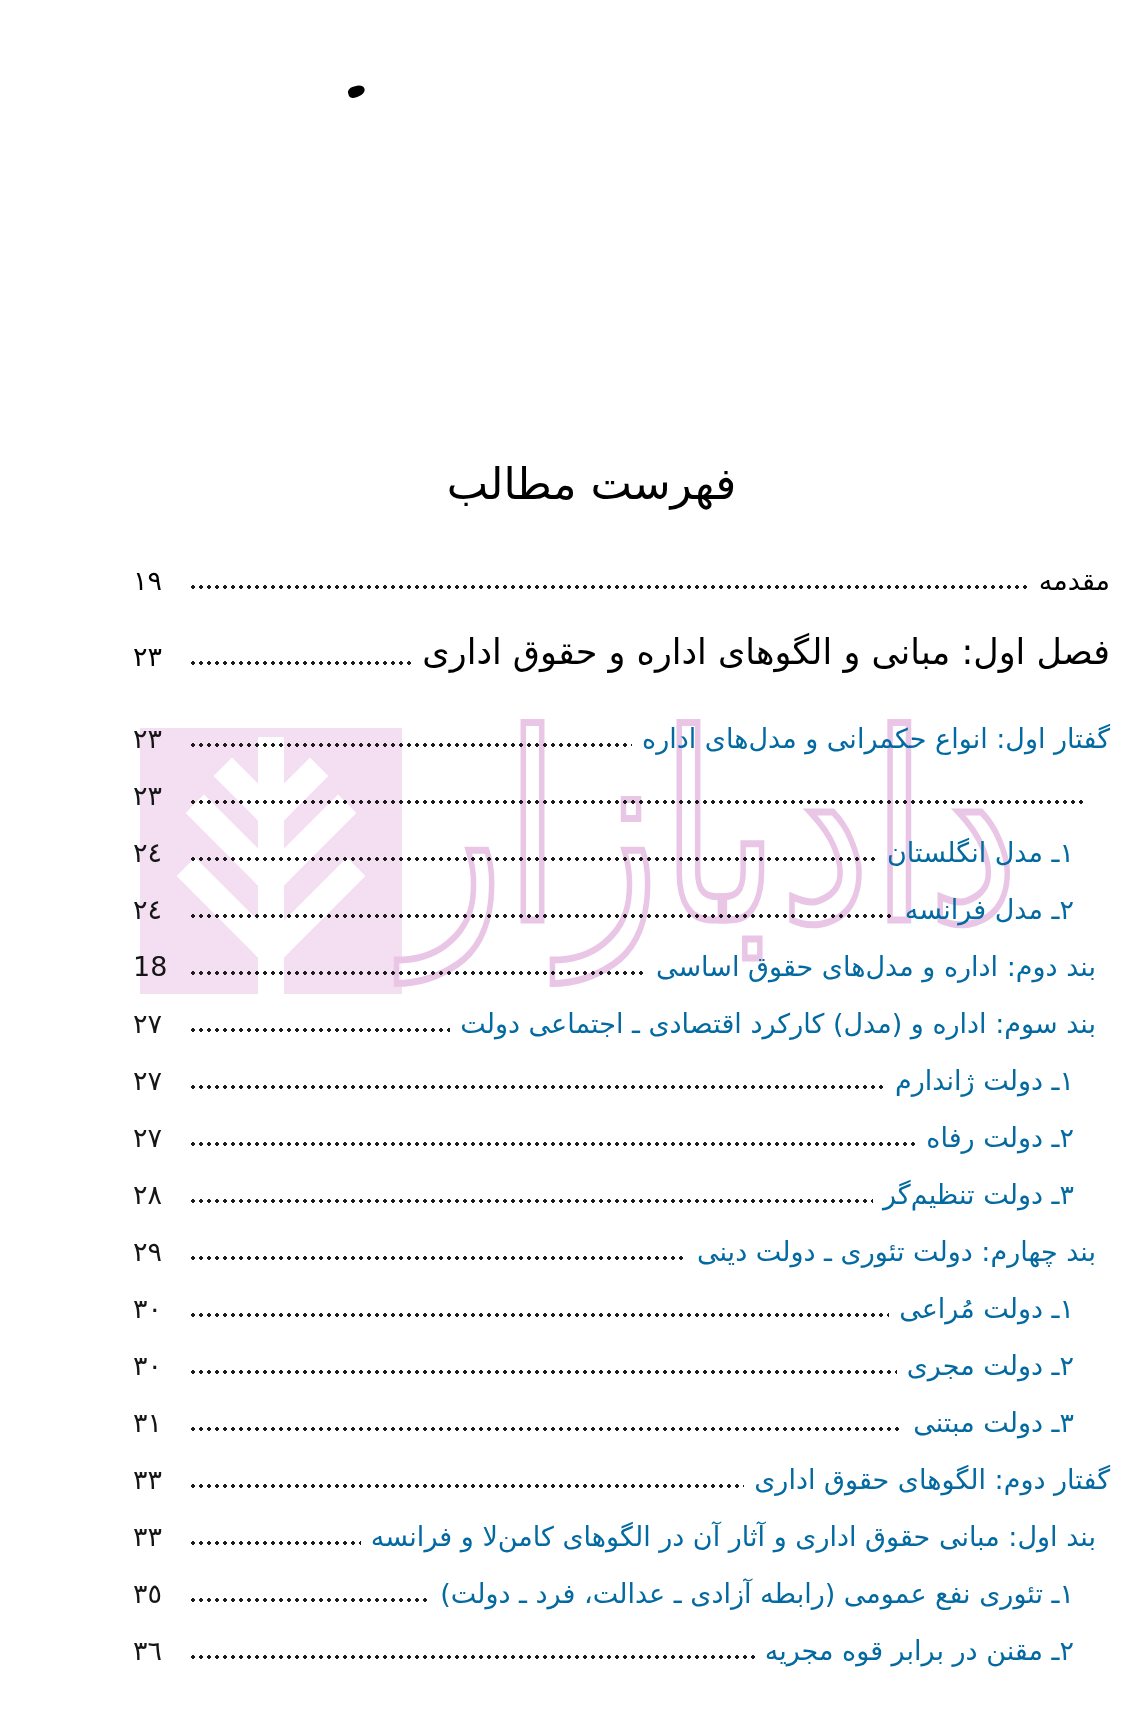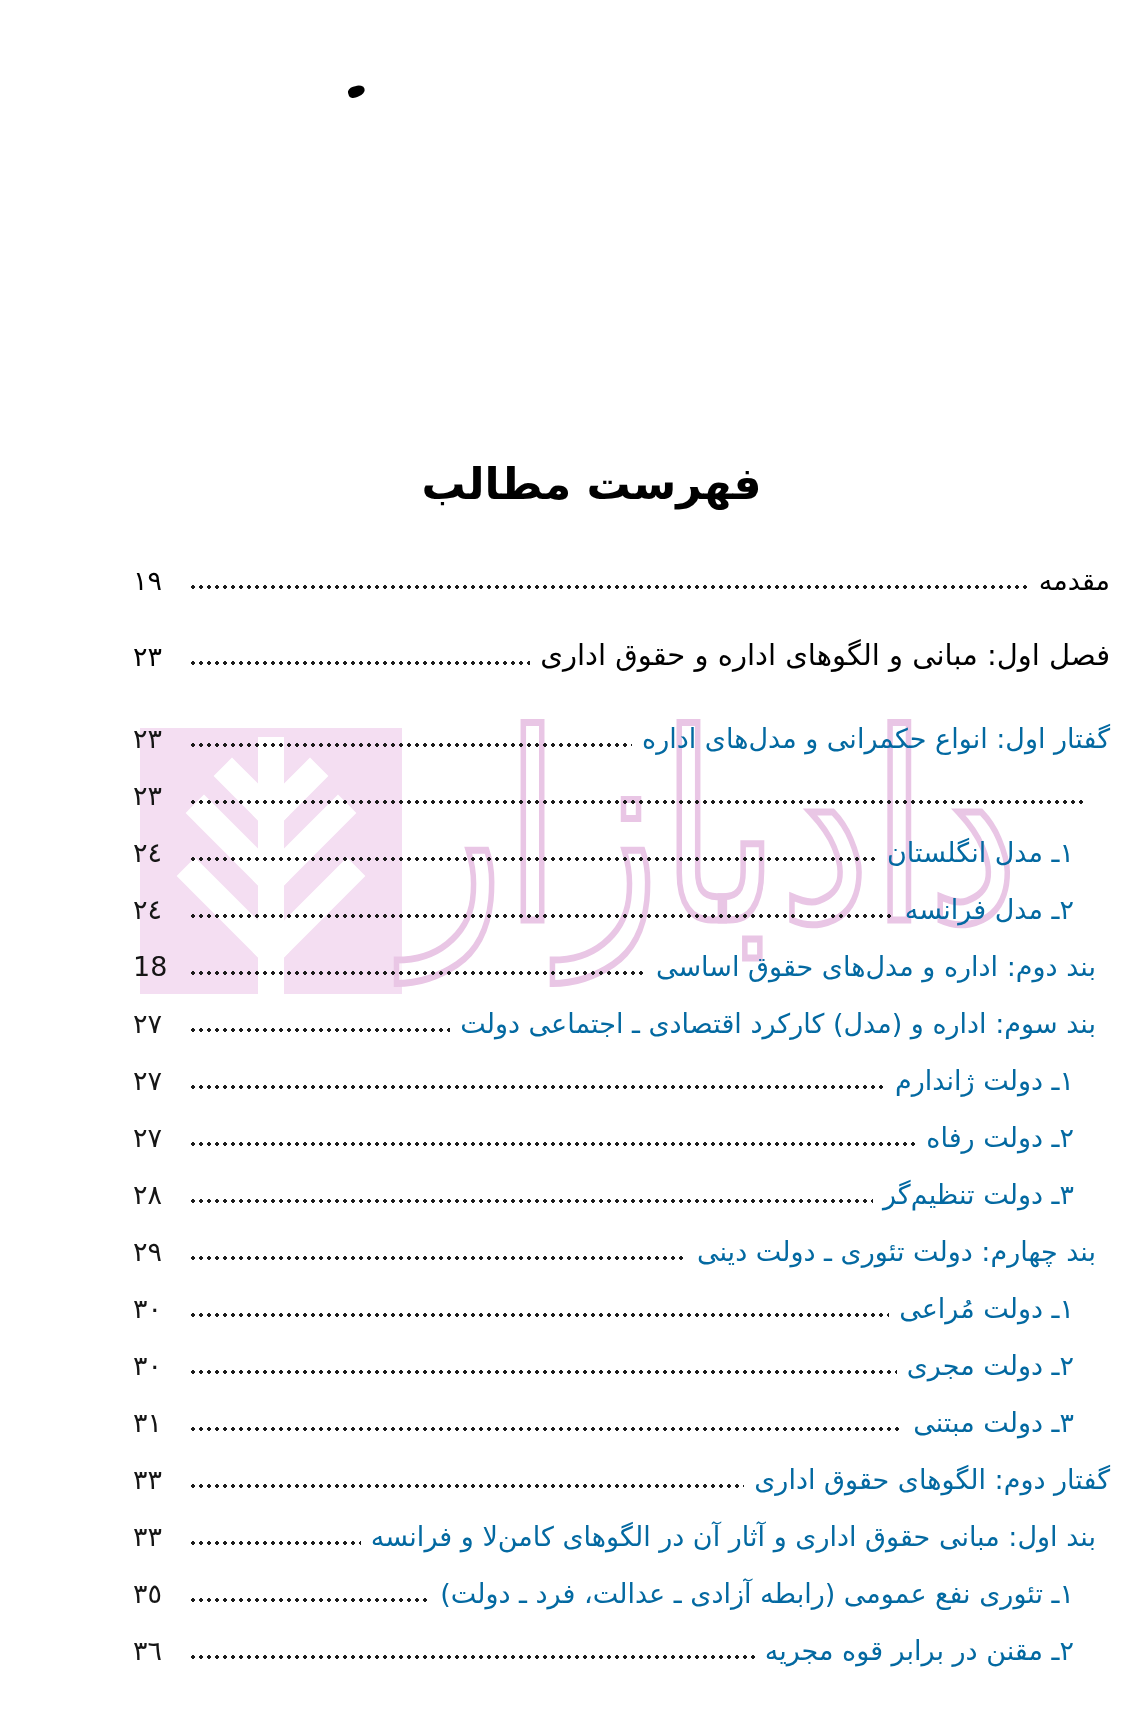--- a/index.html
+++ b/index.html
@@ -25,35 +25,35 @@
   .watermark svg{display:block;width:100%;height:100%;overflow:visible;}
   
   .content{
     position:absolute;left:133px;right:15px;top:0;z-index:1;
     direction:rtl;
   }
   .title{
     margin:458px 0 0 0;
     text-align:center;
     transform:translateX(-30px); 
-    font-size:44px;font-weight:bold;color:#000;
+    font-size:44px;font-weight:normal;color:#000;
     letter-spacing:1px;
   }
   .toc{margin-top:38px;}
   .row{
     display:flex;flex-direction:row;align-items:flex-end;
     height:46px;margin-top:11px;
     font-size:27px;line-height:1.2;
   }
   .row.gap-a{margin-top:42px;}
   .row.gap-b{margin-top:30px;}
   .row.gap-c{margin-top:36px;}
   .row .label{white-space:nowrap;color:#0369a1;}
   .row.bold .label,.row.bold .num{font-weight:normal;color:#000;}
-  .row.b-lg .label{font-size:29px;}
+  .row.b-lg .label{font-size:35px;}
   .row.lvl1{padding-right:14px;}
   .row.lvl2{padding-right:36px;}
   .leader{
     flex:1;height:12px;margin:0 10px 6px 10px;min-width:18px;
     background-image:radial-gradient(circle,#1c1c1c 1.6px,transparent 2.1px);
     background-size:8px 8px;background-repeat:repeat-x;background-position:left bottom;
   }
   .num{
     min-width:46px;text-align:left;color:#151515;
     font-size:27px;

